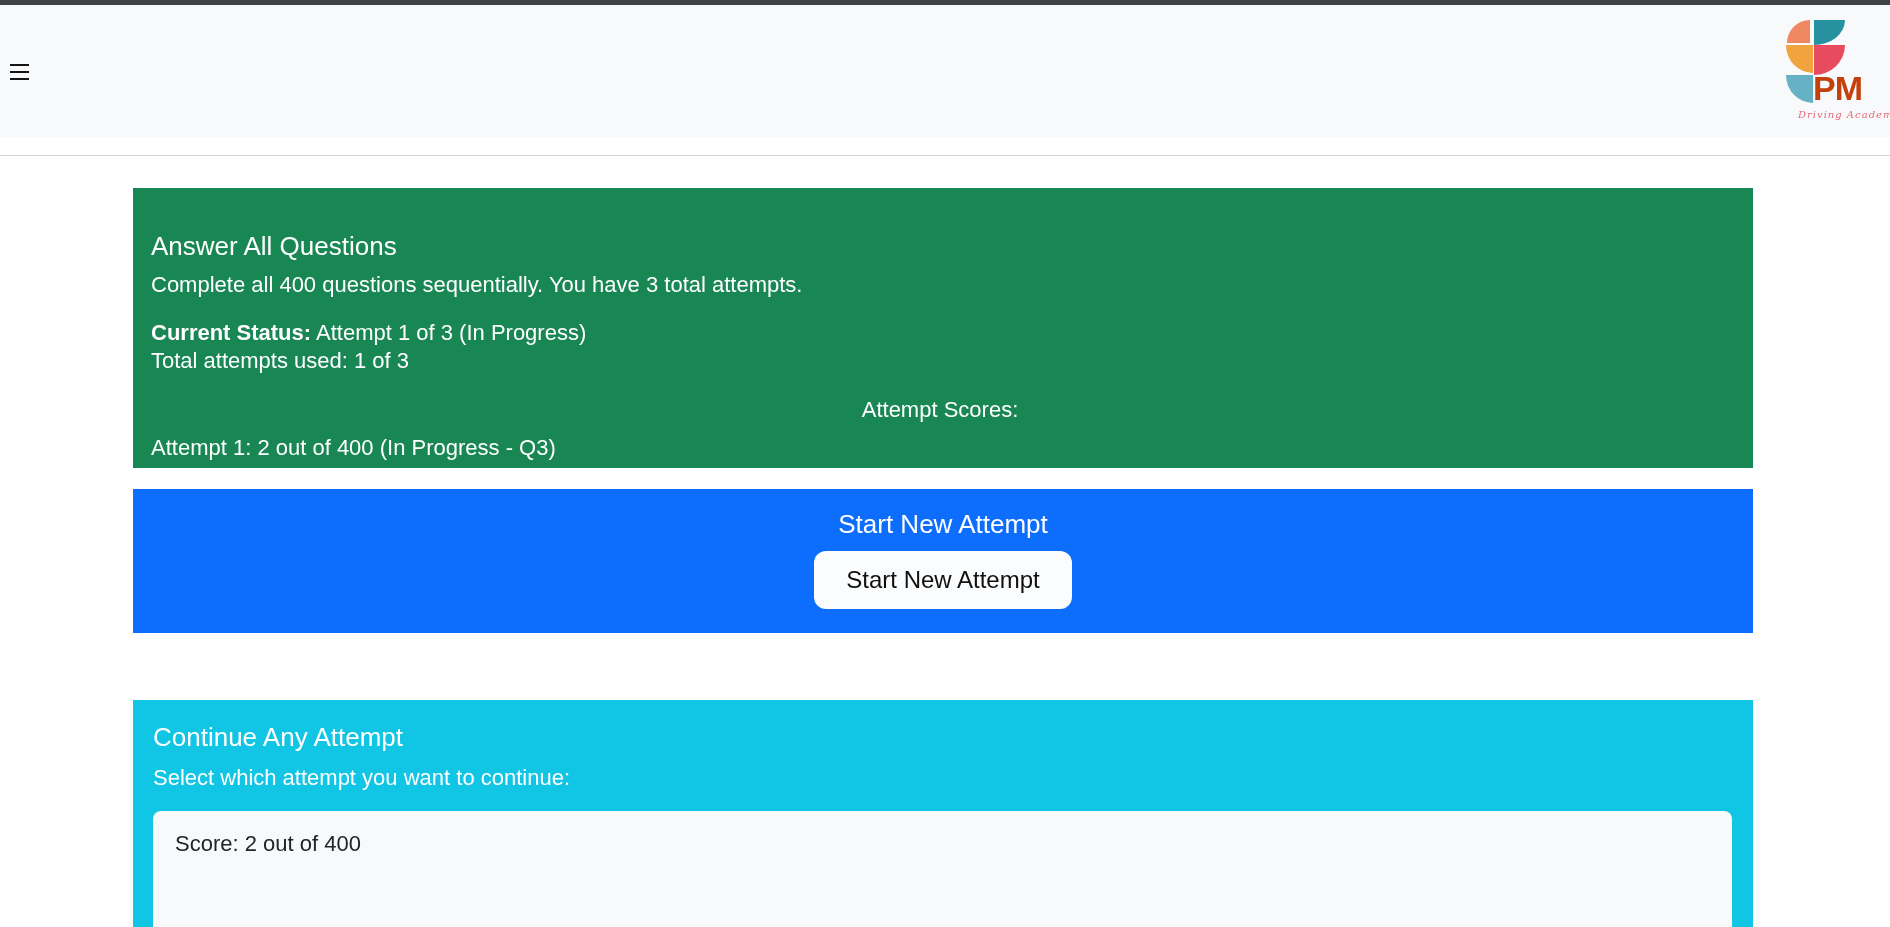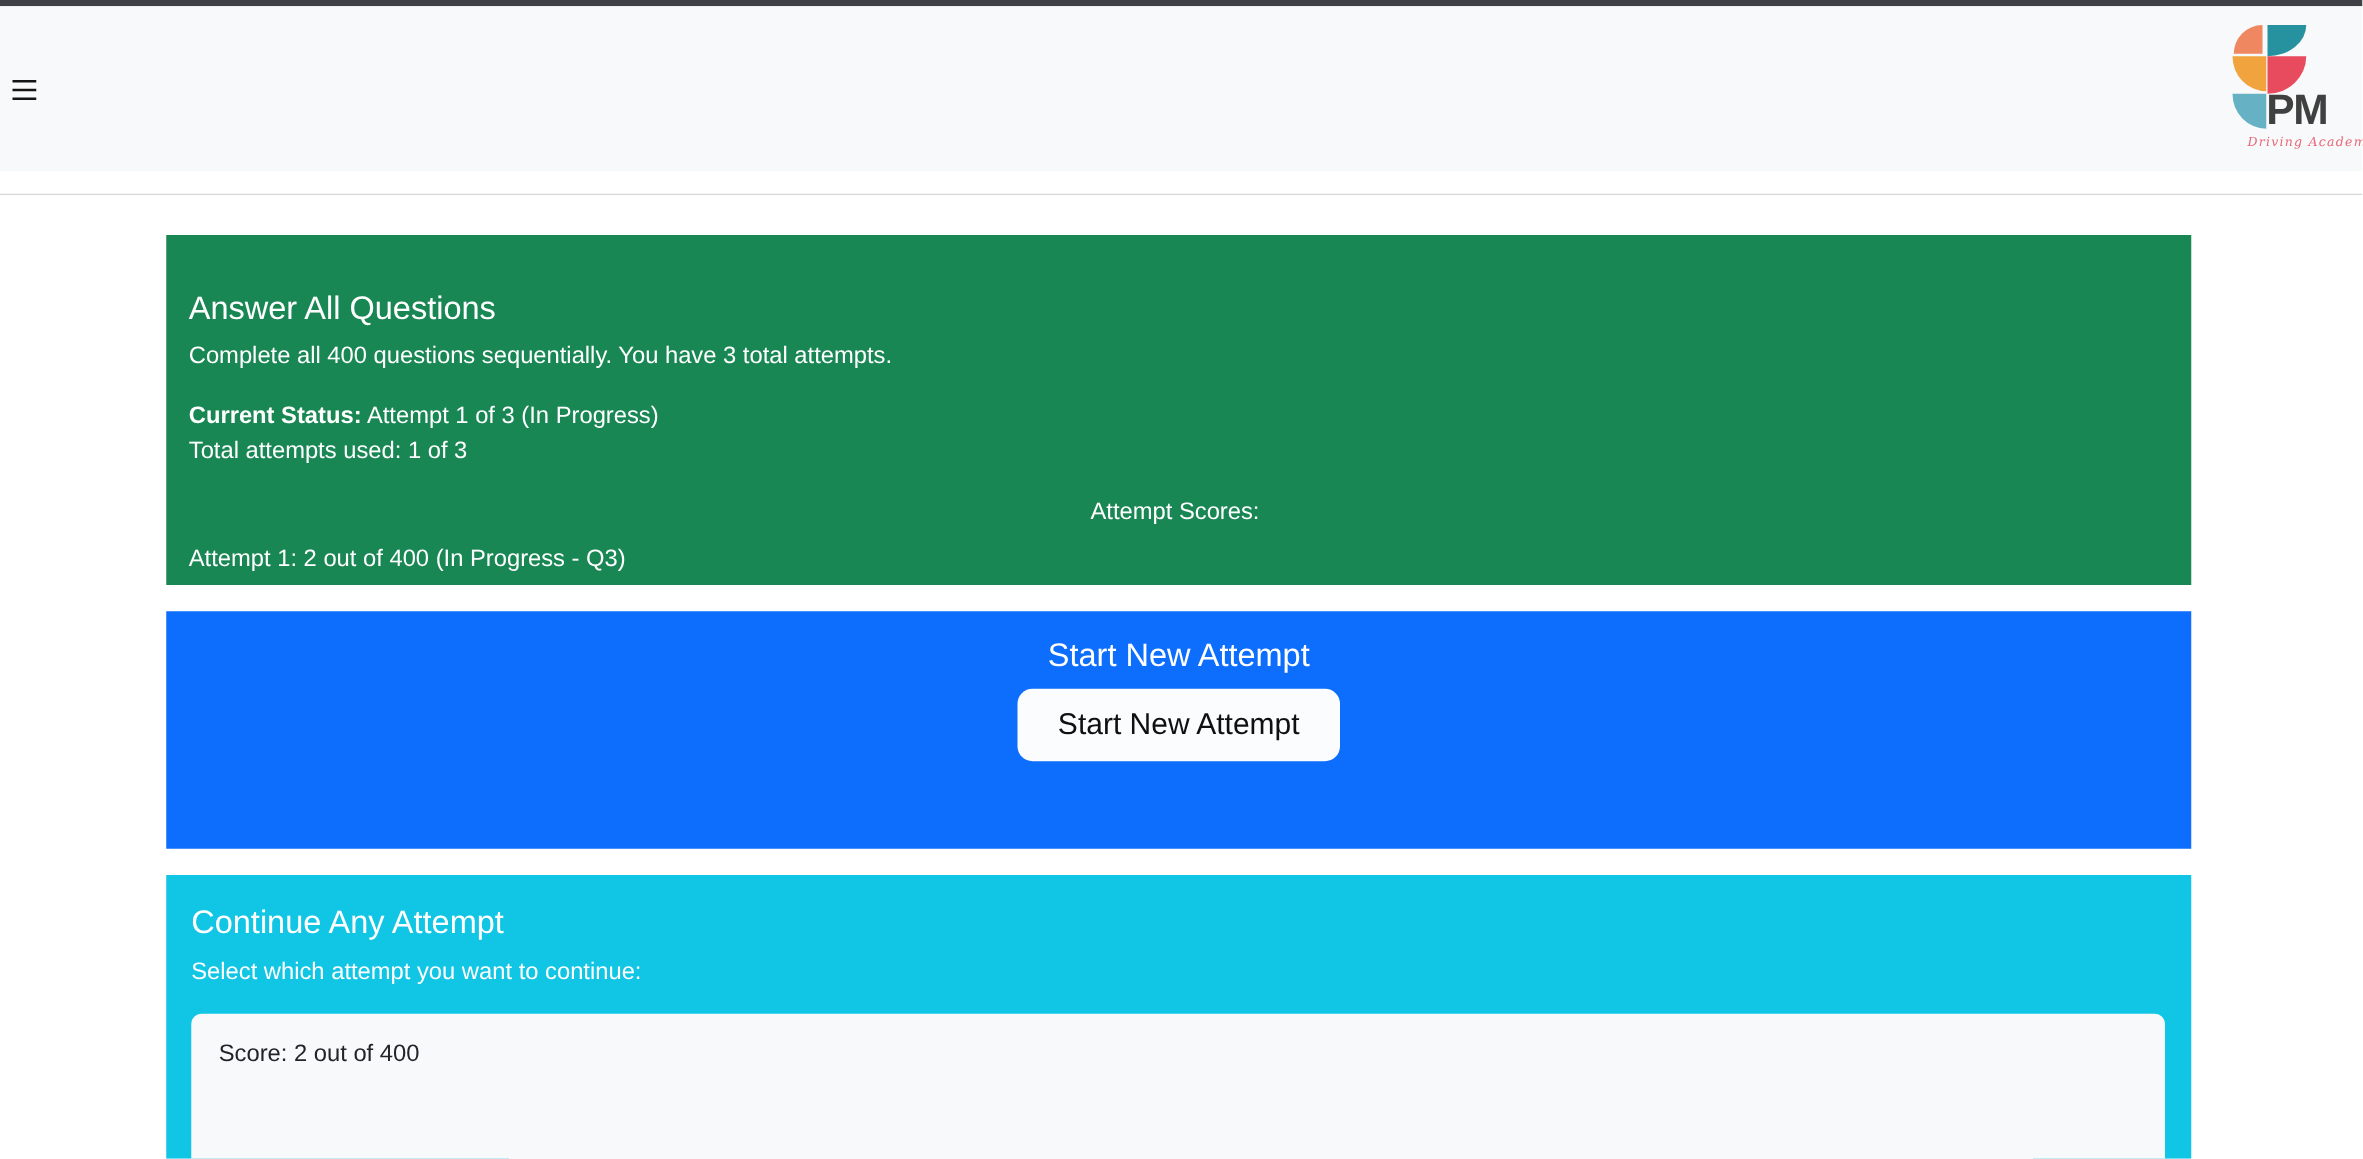--- a/index.html
+++ b/index.html
@@ -51,25 +51,25 @@
   .divider {
     position: absolute; top: 155px; left: 0; width: 100%; height: 1px;
     background: #d6d6d6;
   }
 
   
   .card {
     position: absolute; left: 133px; width: 1620px; color: #ffffff;
   }
   .card-green { top: 188px; height: 280px; padding: 20px 24px 0 18px; }
-  .card-blue  { top: 489px; height: 190px; padding-top: 18px; text-align: center; }
+  .card-blue  { top: 489px; height: 144px; padding-top: 18px; text-align: center; }
   .card-cyan  { top: 700px; height: 227px; padding: 20px 21px 0 20px; overflow: hidden; }
 
   .card h2 { font-size: 26px; font-weight: 500; line-height: 34px; }
-  .card p  { font-size: 19px; font-weight: 400; line-height: 28px; }
+  .card p  { font-size: 22px; font-weight: 400; line-height: 28px; }
 
   .card-green h2 { margin-bottom: 8px; margin-top: 21px; }
   .p-desc   { margin-bottom: 20px; }
   .p-status b { font-weight: 700; }
   .p-scores-label { margin-top: 21px; margin-bottom: 10px; text-align: center; }
 
   .card-blue h2 { margin-bottom: 10px; }
   .card-blue .subtitle { margin-bottom: 22px; }
   .btn-start {
     display: inline-block;
@@ -103,21 +103,21 @@
     <span></span>
     <span></span>
   </div>
 
   <div class="logo">
     <div class="q q-orange" style="background:#ef8760"></div>
     <div class="q q-teal" style="background:#26929f"></div>
     <div class="q q-yellow" style="background:#f1a33e"></div>
     <div class="q q-red" style="background:#e84a5e"></div>
     <div class="q q-ltblue" style="background:#66b2c4"></div>
-    <div class="logo-pm" style="color:#404040">PM</div>
+    <div class="logo-pm" style="color:#c2410c">PM</div>
     <div class="logo-tagline" style="color:#e76878">Driving Academy</div>
   </div>
 </div>
 
 <div class="divider"></div>
 
 <div class="card card-green" style="background:#198754">
   <h2>Answer All Questions</h2>
   <p class="p-desc">Complete all 400 questions sequentially. You have 3 total attempts.</p>
   <p class="p-status"><b>Current Status:</b><span> Attempt 1 of 3 (In Progress)</span></p>

